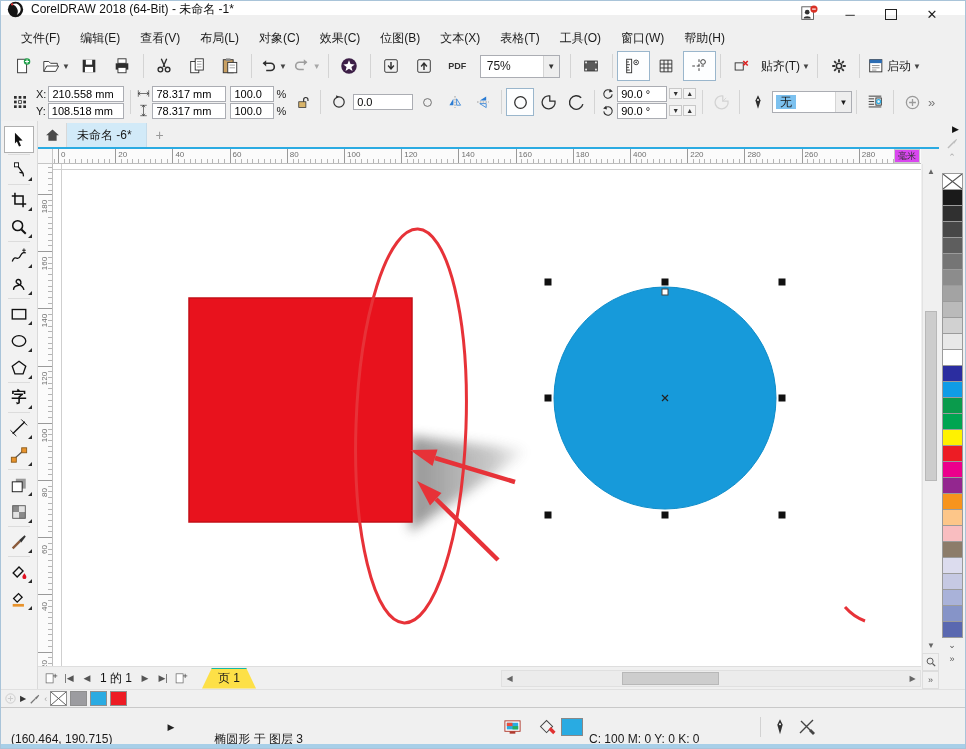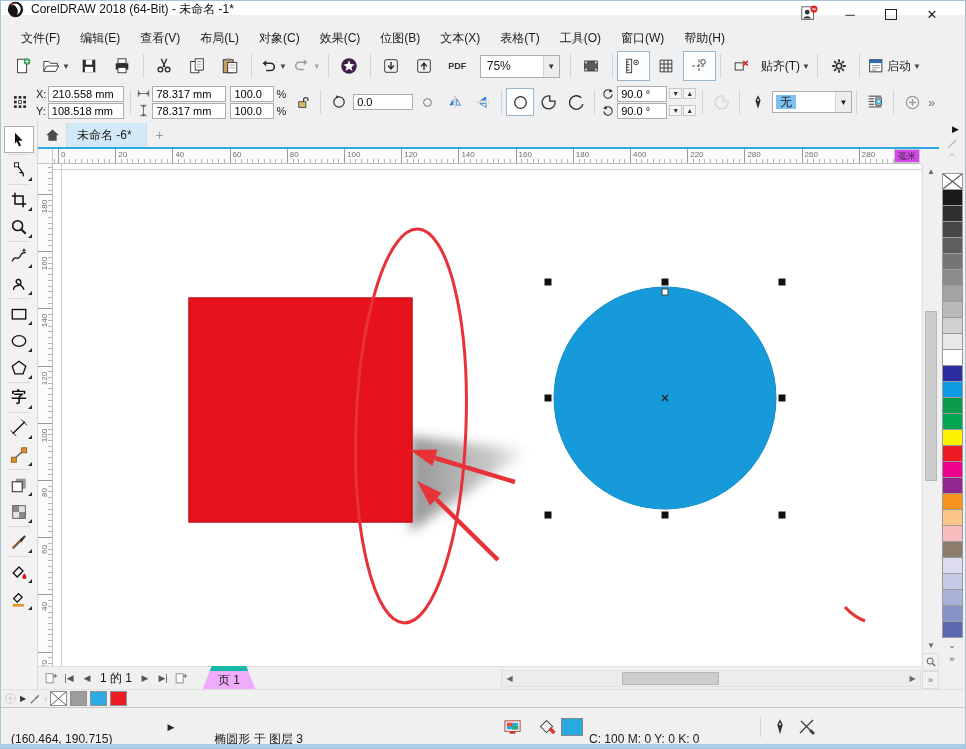--- a/index.html
+++ b/index.html
@@ -85,22 +85,22 @@
   .pal-tool{height:18px;display:flex;align-items:center;justify-content:center;}
   .pal-chev{font-size:9px;color:#aaa;height:14px;}
   .swatches{margin-top:8px;display:flex;flex-direction:column;}
   .swatch{width:19px;height:15px;border:1px solid #9b9b9b;margin-top:-1px;box-sizing:content-box;}
   .pal-bottom{margin-top:2px;display:flex;flex-direction:column;align-items:center;gap:4px;font-size:9px;color:#555;}
   
   .pagenav{position:absolute;left:37px;top:665px;width:883px;height:23px;background:#f0f0f0;border-top:1px solid #dedede;box-sizing:border-box;
     display:flex;align-items:center;padding-left:4px;}
   .pn-btn{min-width:18px;height:18px;display:flex;align-items:center;justify-content:center;font-size:9px;color:#555;}
   .pn-counter{margin:0 4px;white-space:nowrap;font-size:12px;color:#111;}
-  .page-tab{margin-left:12px;height:20px;display:flex;align-items:center;background:#f0abfc;padding:0 16px;
-    clip-path:polygon(10px 0,calc(100% - 10px) 0,100% 100%,0 100%);border-top:5px solid #14b8a6;}
+  .page-tab{margin-left:12px;height:20px;display:flex;align-items:center;background:#fde047;padding:0 16px;
+    clip-path:polygon(10px 0,calc(100% - 10px) 0,100% 100%,0 100%);border-top:1px solid #14b8a6;}
   .hscroll{margin-left:auto;width:420px;height:17px;position:relative;background:#ececec;border:1px solid #e0e0e0;box-sizing:border-box;}
   .hs-arrow{position:absolute;top:0;width:15px;height:100%;display:flex;align-items:center;justify-content:center;font-size:8px;color:#666;}
   .hs-thumb{position:absolute;left:120px;top:1px;height:13px;width:97px;background:#cdcdcd;border:1px solid #b8b8b8;box-sizing:border-box;}
   
   .docpal{position:absolute;left:0;top:688px;width:966px;height:18px;background:#f0f0f0;border-top:1px solid #e0e0e0;box-sizing:border-box;
     display:flex;align-items:center;gap:3px;padding-left:3px;}
   .dp-swatch{width:15px;height:13px;border:1px solid #8f8f8f;}
   
   .statusbar{position:absolute;left:0;top:706px;width:966px;height:39px;background:#f0f0f0;border-top:1px solid #c9c9c9;box-sizing:border-box;
     display:flex;align-items:center;padding:0 10px;}

